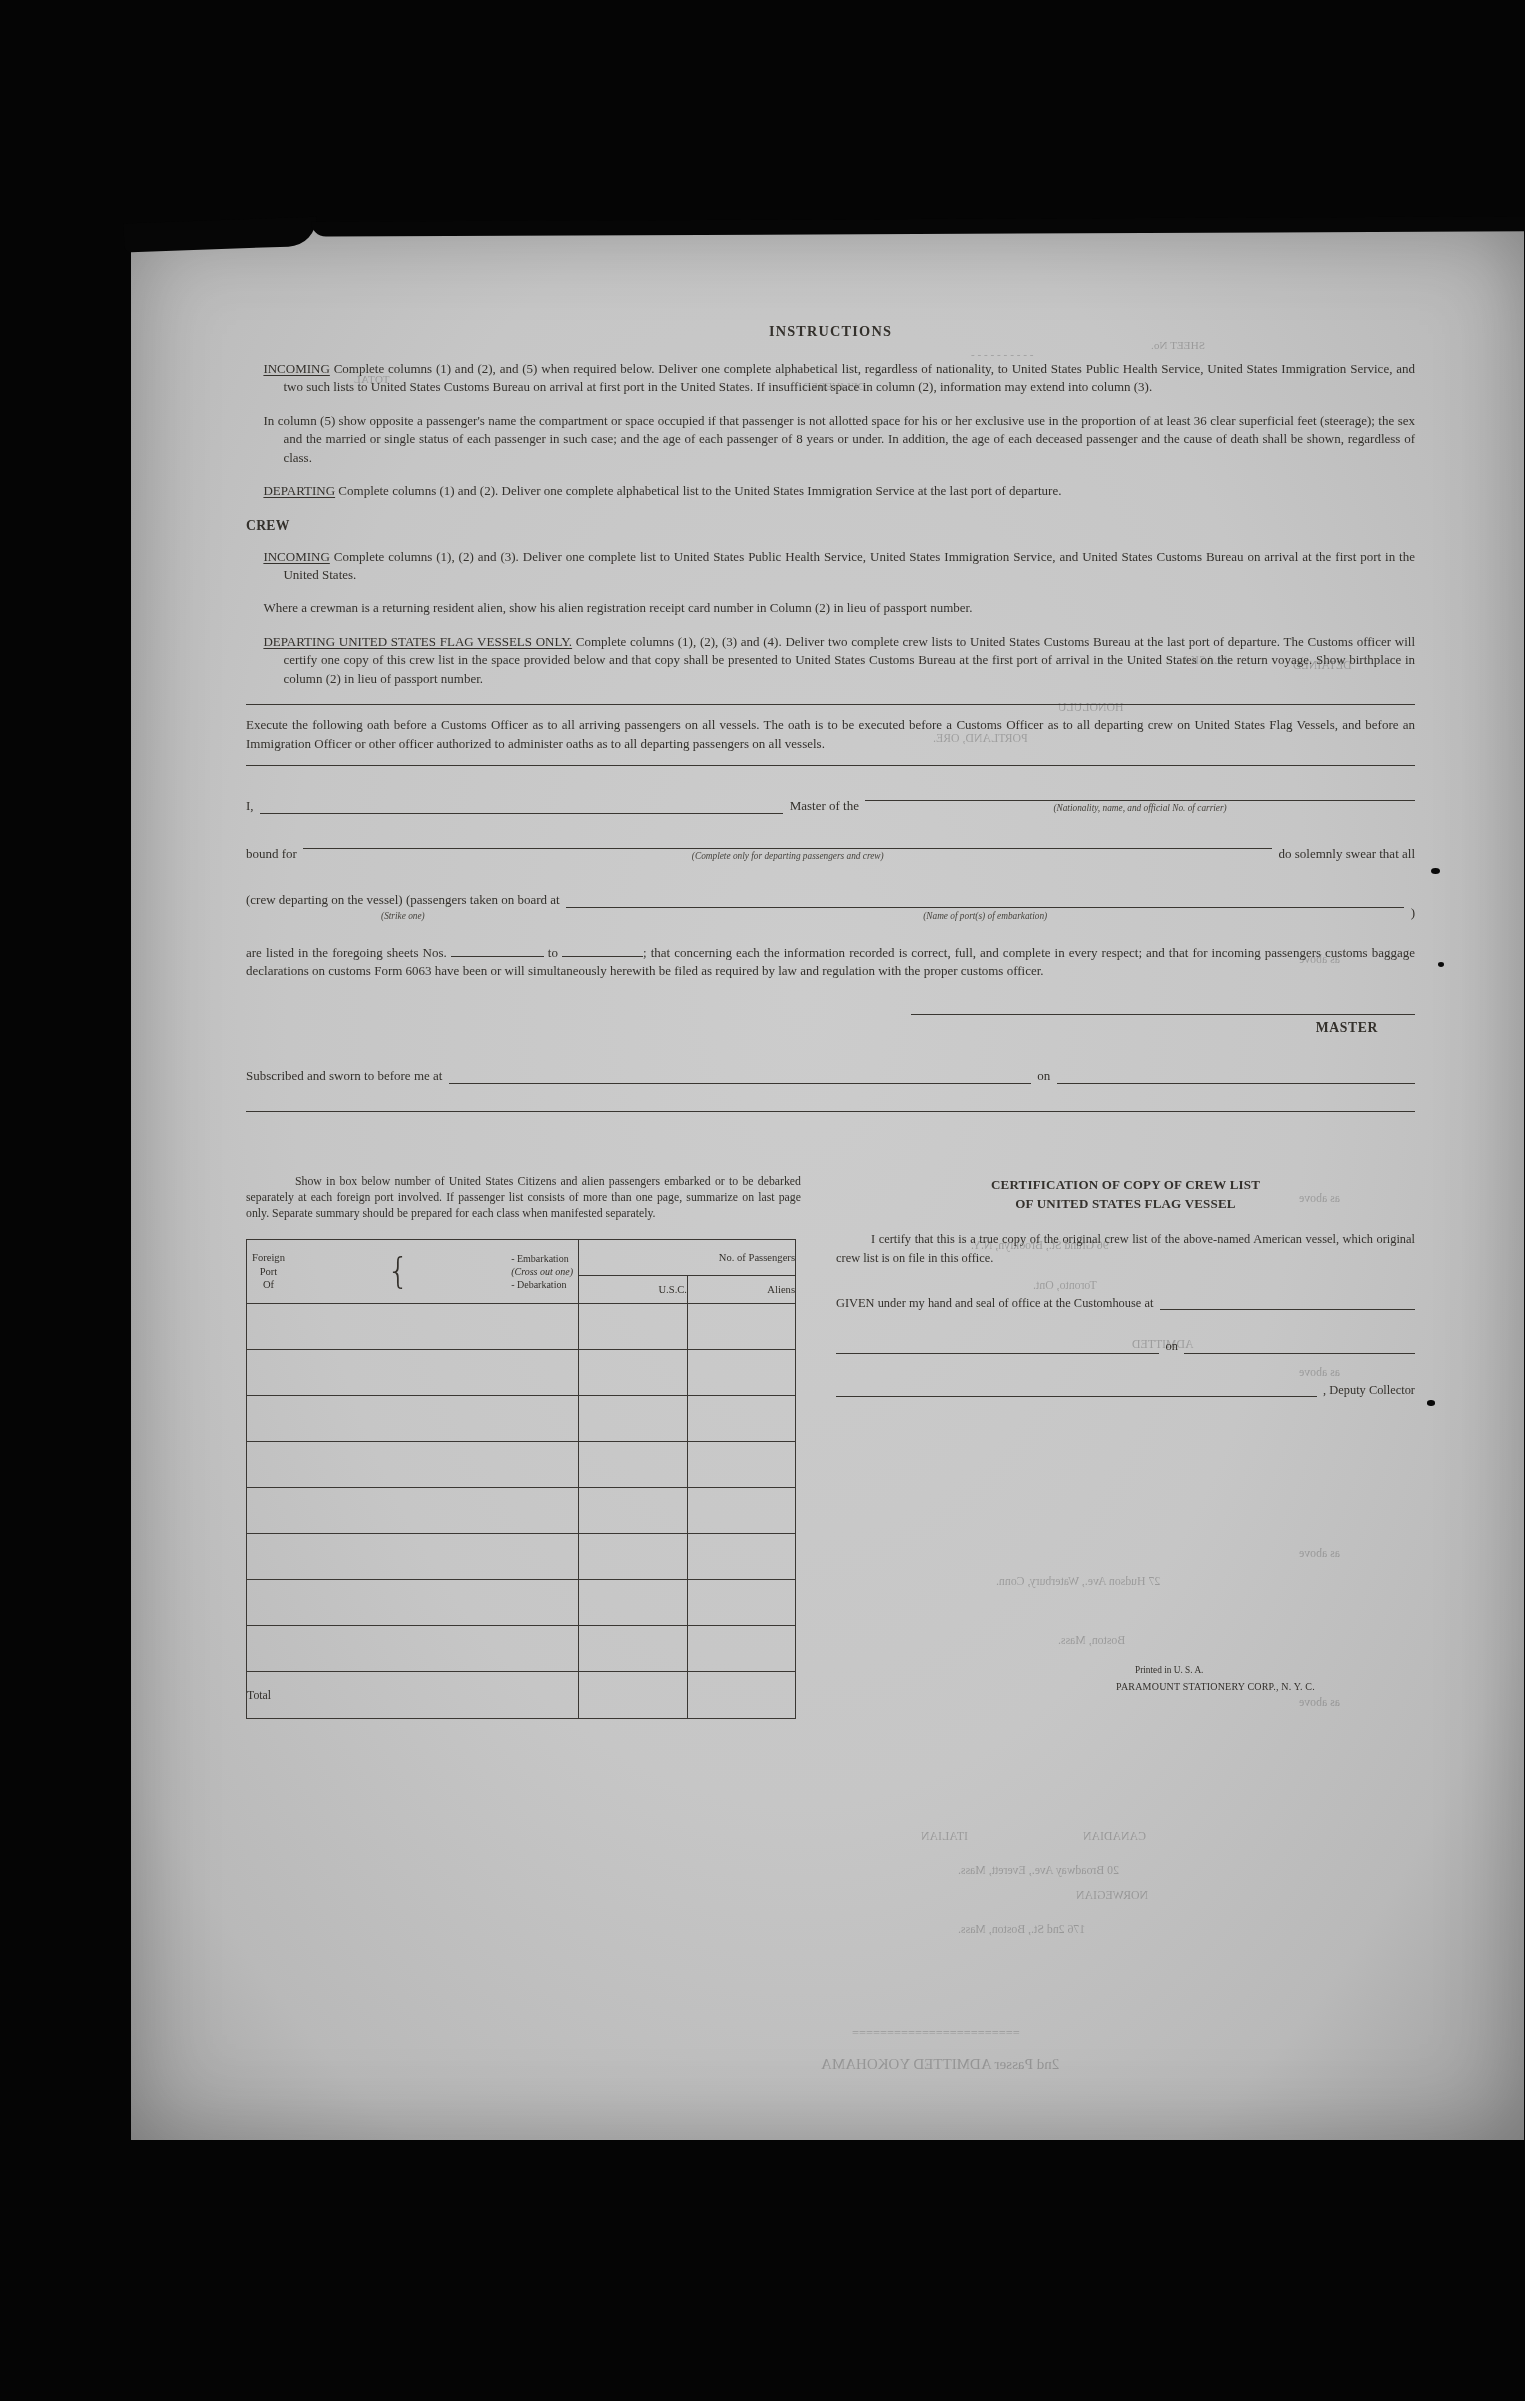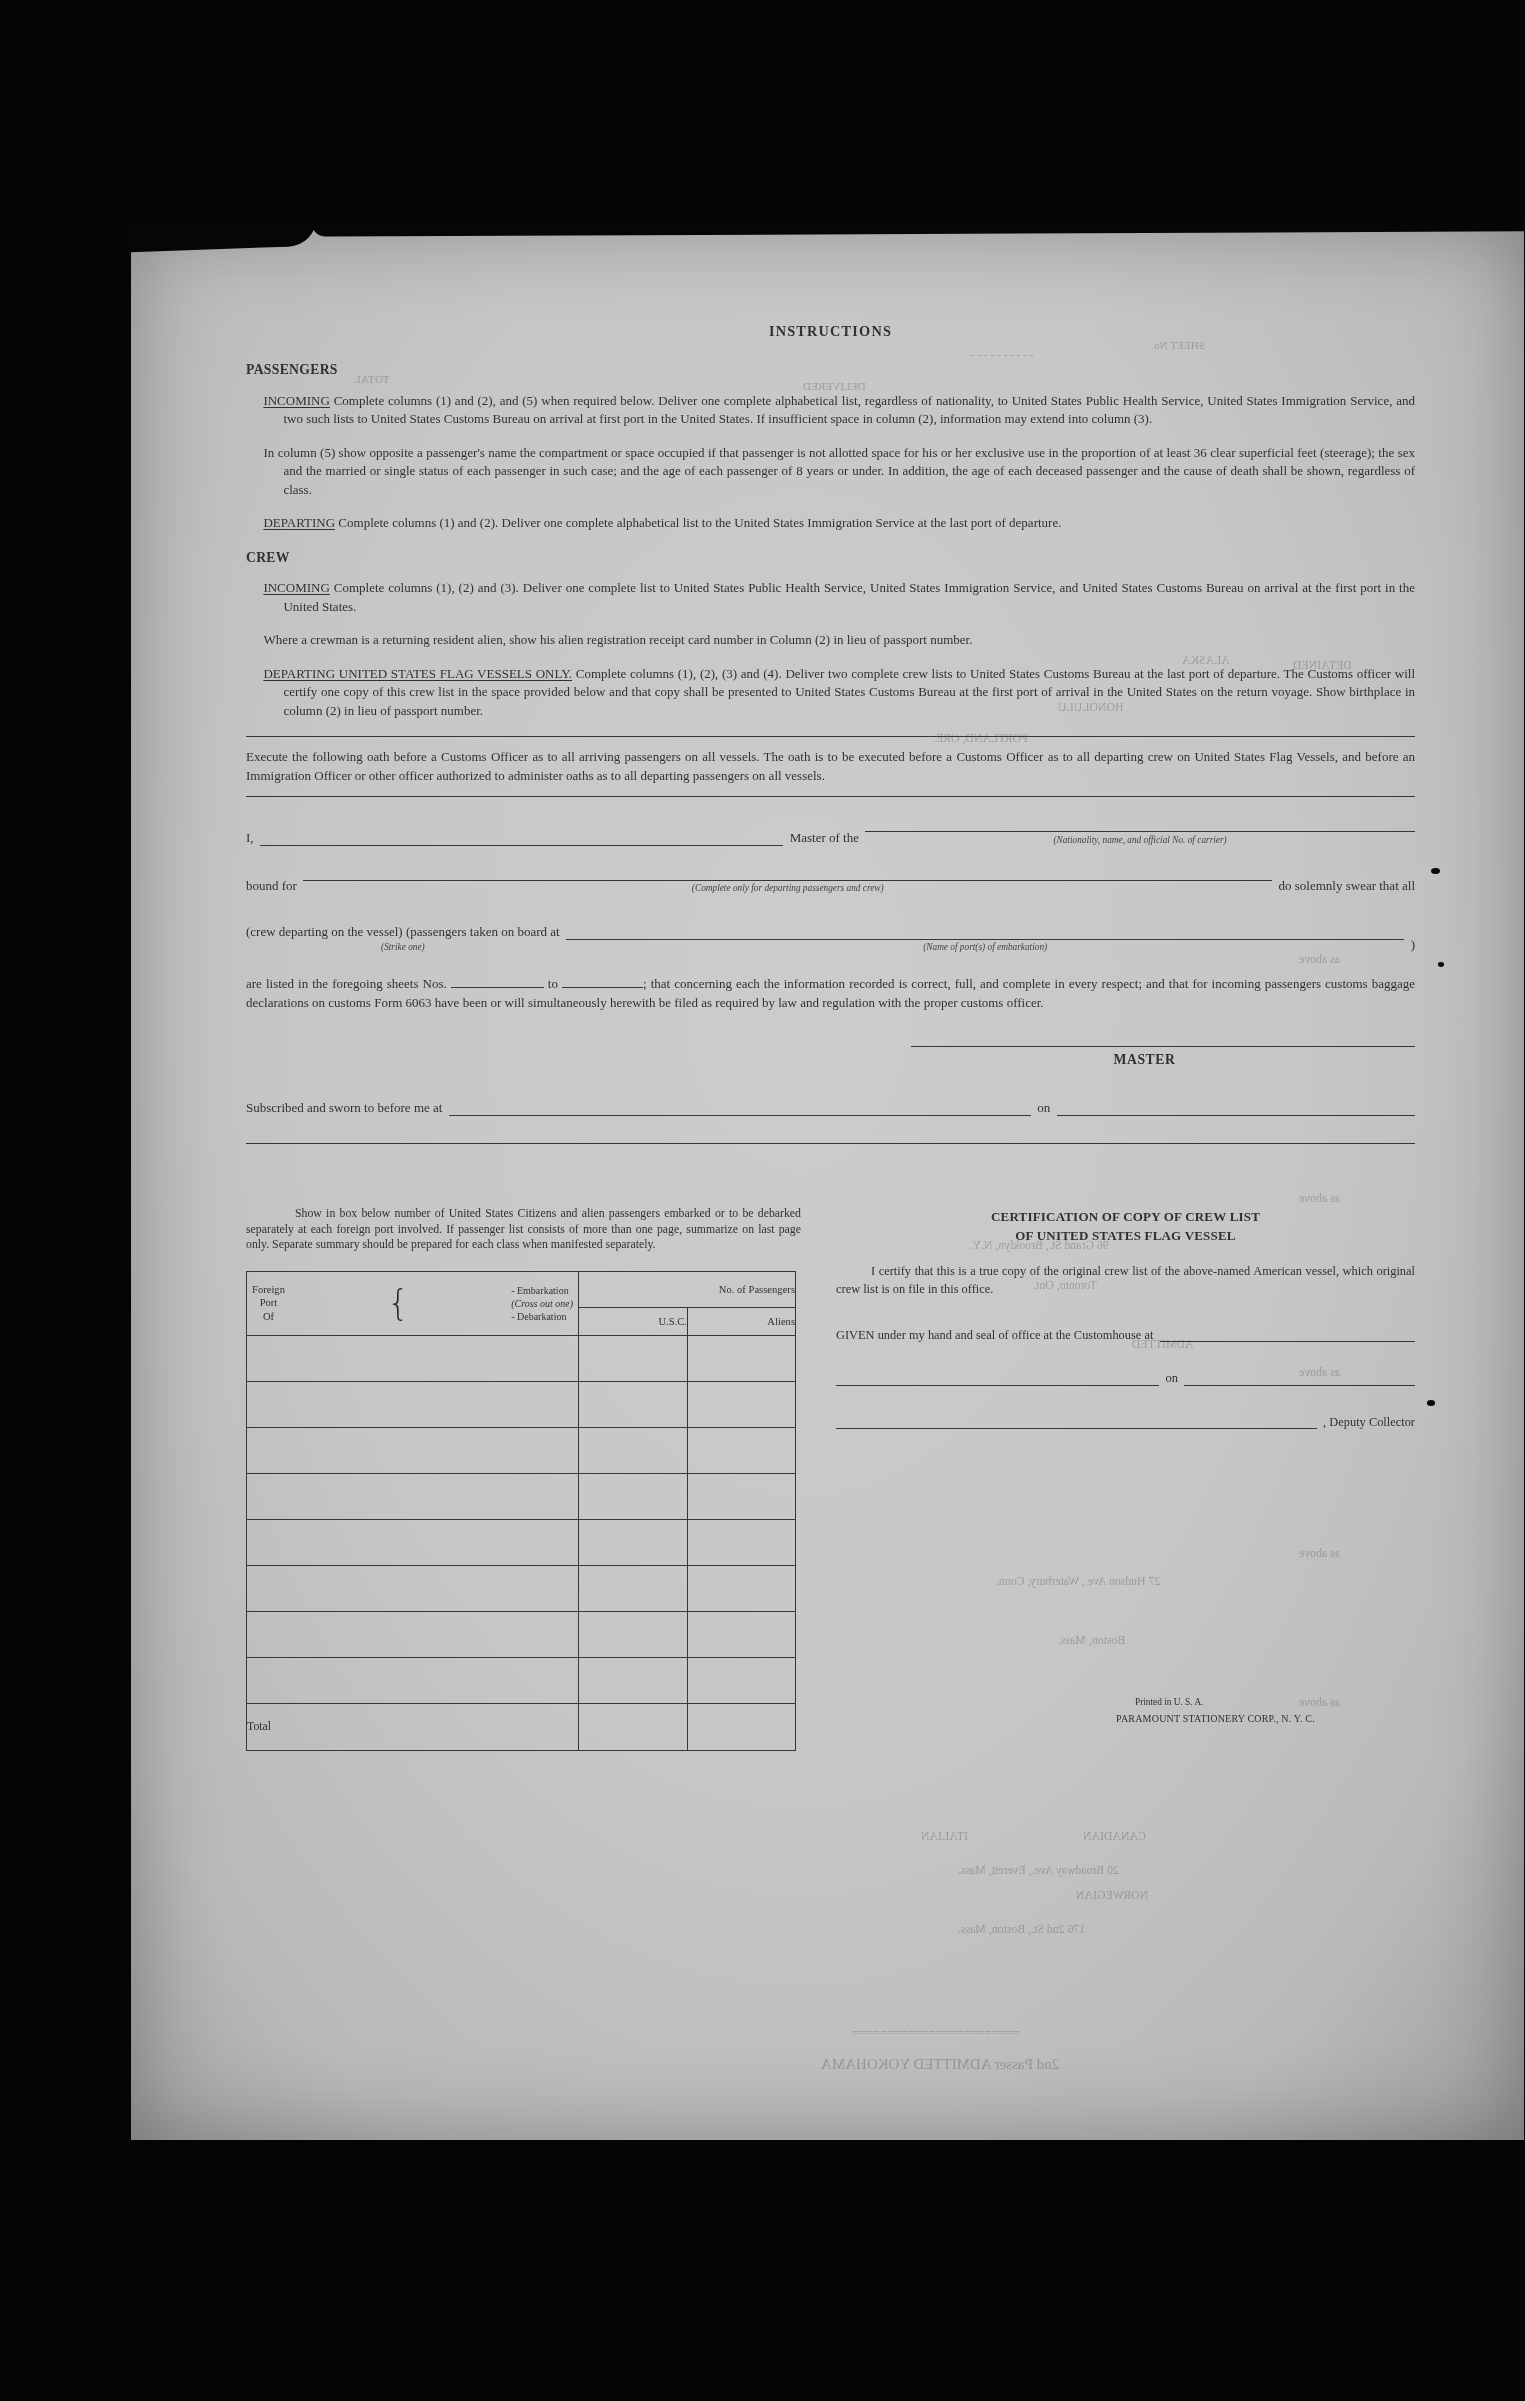--- a/index.html
+++ b/index.html
@@ -37,21 +37,21 @@
   .fillwrap { flex:1.05; display:flex; flex-direction:column; align-self:flex-end; }
   .fillwrap .fill { flex:none; width:100%; height:3.1px; }
   .cap { font-size:9.3px; font-style:italic; text-align:center; margin-top:2.5px; color:#45423c; line-height:1.1; }
   .stack { display:flex; flex-direction:column; align-self:flex-end; }
   .iblank { display:inline-block; width:93px; border-bottom:1.2px solid #393631; }
   .iblank.sm { width:81px; }
   .para-flat { text-align:justify; margin:22.4px 0 0 0; }
 
   .master-wrap { margin-left:auto; width:504px; margin-top:32px; }
   .sigline { border-bottom:1.2px solid #393631; height:1.2px; }
-  .master-label { text-align:center; padding-right:37px; font-weight:bold; letter-spacing:0.6px; margin-top:3.7px; font-size:13.7px; }
+  .master-label { text-align:right; padding-right:37px; font-weight:bold; letter-spacing:0.6px; margin-top:3.7px; font-size:13.7px; }
 
   .bottom { display:flex; gap:35px; margin-top:62px; }
   .left-col { width:555px; flex:none; }
   .note { font-size:11.8px; line-height:1.35; text-align:justify; text-indent:49px; margin:0 0 17.4px 0; }
 
   table.sumtab { width:550px; border-collapse:collapse; table-layout:fixed; }
   table.sumtab td { border:1.2px solid #3a3733; padding:0; }
   .port-flex { display:flex; align-items:center; justify-content:space-between; padding:3.7px 5px; }
   .port-stack { font-size:10.6px; line-height:1.3; text-align:center; display:flex; flex-direction:column; }
   .brace { font-size:35px; font-weight:300; line-height:.9; font-family:"DejaVu Sans", sans-serif; margin:0 1.2px; }
@@ -107,21 +107,20 @@
         <span class="bt" style="left: 945px; top: 1659px; font-size: 11.8px;">NORWEGIAN</span>
         <span class="bt" style="left: 827px; top: 1693px; font-size: 11.8px;">176 2nd St., Boston, Mass.</span>
         <span class="bt" style="left: 721px; top: 1797px; font-size: 12.4px; transform: none;">========================</span>
         <span class="bt" style="left: 690px; top: 1827px; font-size: 15px;">2nd Passer ADMITTED YOKOHAMA</span>
       </div>
 
     <div class="content">
 
       <h1 class="doc-title">INSTRUCTIONS</h1>
 
-      <h2 class="sec">PASSENGERS</h2>
 
       <p class="para"><span class="ul">INCOMING</span><span> Complete columns (1) and (2), and (5) when required below.  Deliver one complete alphabetical list, regardless of nationality, to United States Public Health Service, United States Immigration Service, and two such lists to United States Customs Bureau on arrival at first port in the United States.  If insufficient space in column (2), information may extend into column (3).</span></p>
 
       <p class="para">In column (5) show opposite a passenger's name the compartment or space occupied if that passenger is not allotted space for his or her exclusive use in the proportion of at least 36 clear superficial feet (steerage); the sex and the married or single status of each passenger in such case; and the age of each passenger of 8 years or under.  In addition, the age of each deceased passenger and the cause of death shall be shown, regardless of class.</p>
 
       <p class="para"><span class="ul">DEPARTING</span><span> Complete columns (1) and (2).  Deliver one complete alphabetical list to the United States Immigration Service at the last port of departure.</span></p>
 
       <h2 class="sec">CREW</h2>
 
       <p class="para"><span class="ul">INCOMING</span><span> Complete columns (1), (2) and (3).  Deliver one complete list to United States Public Health Service, United States Immigration Service, and United States Customs Bureau on arrival at the first port in the United States.</span></p>

